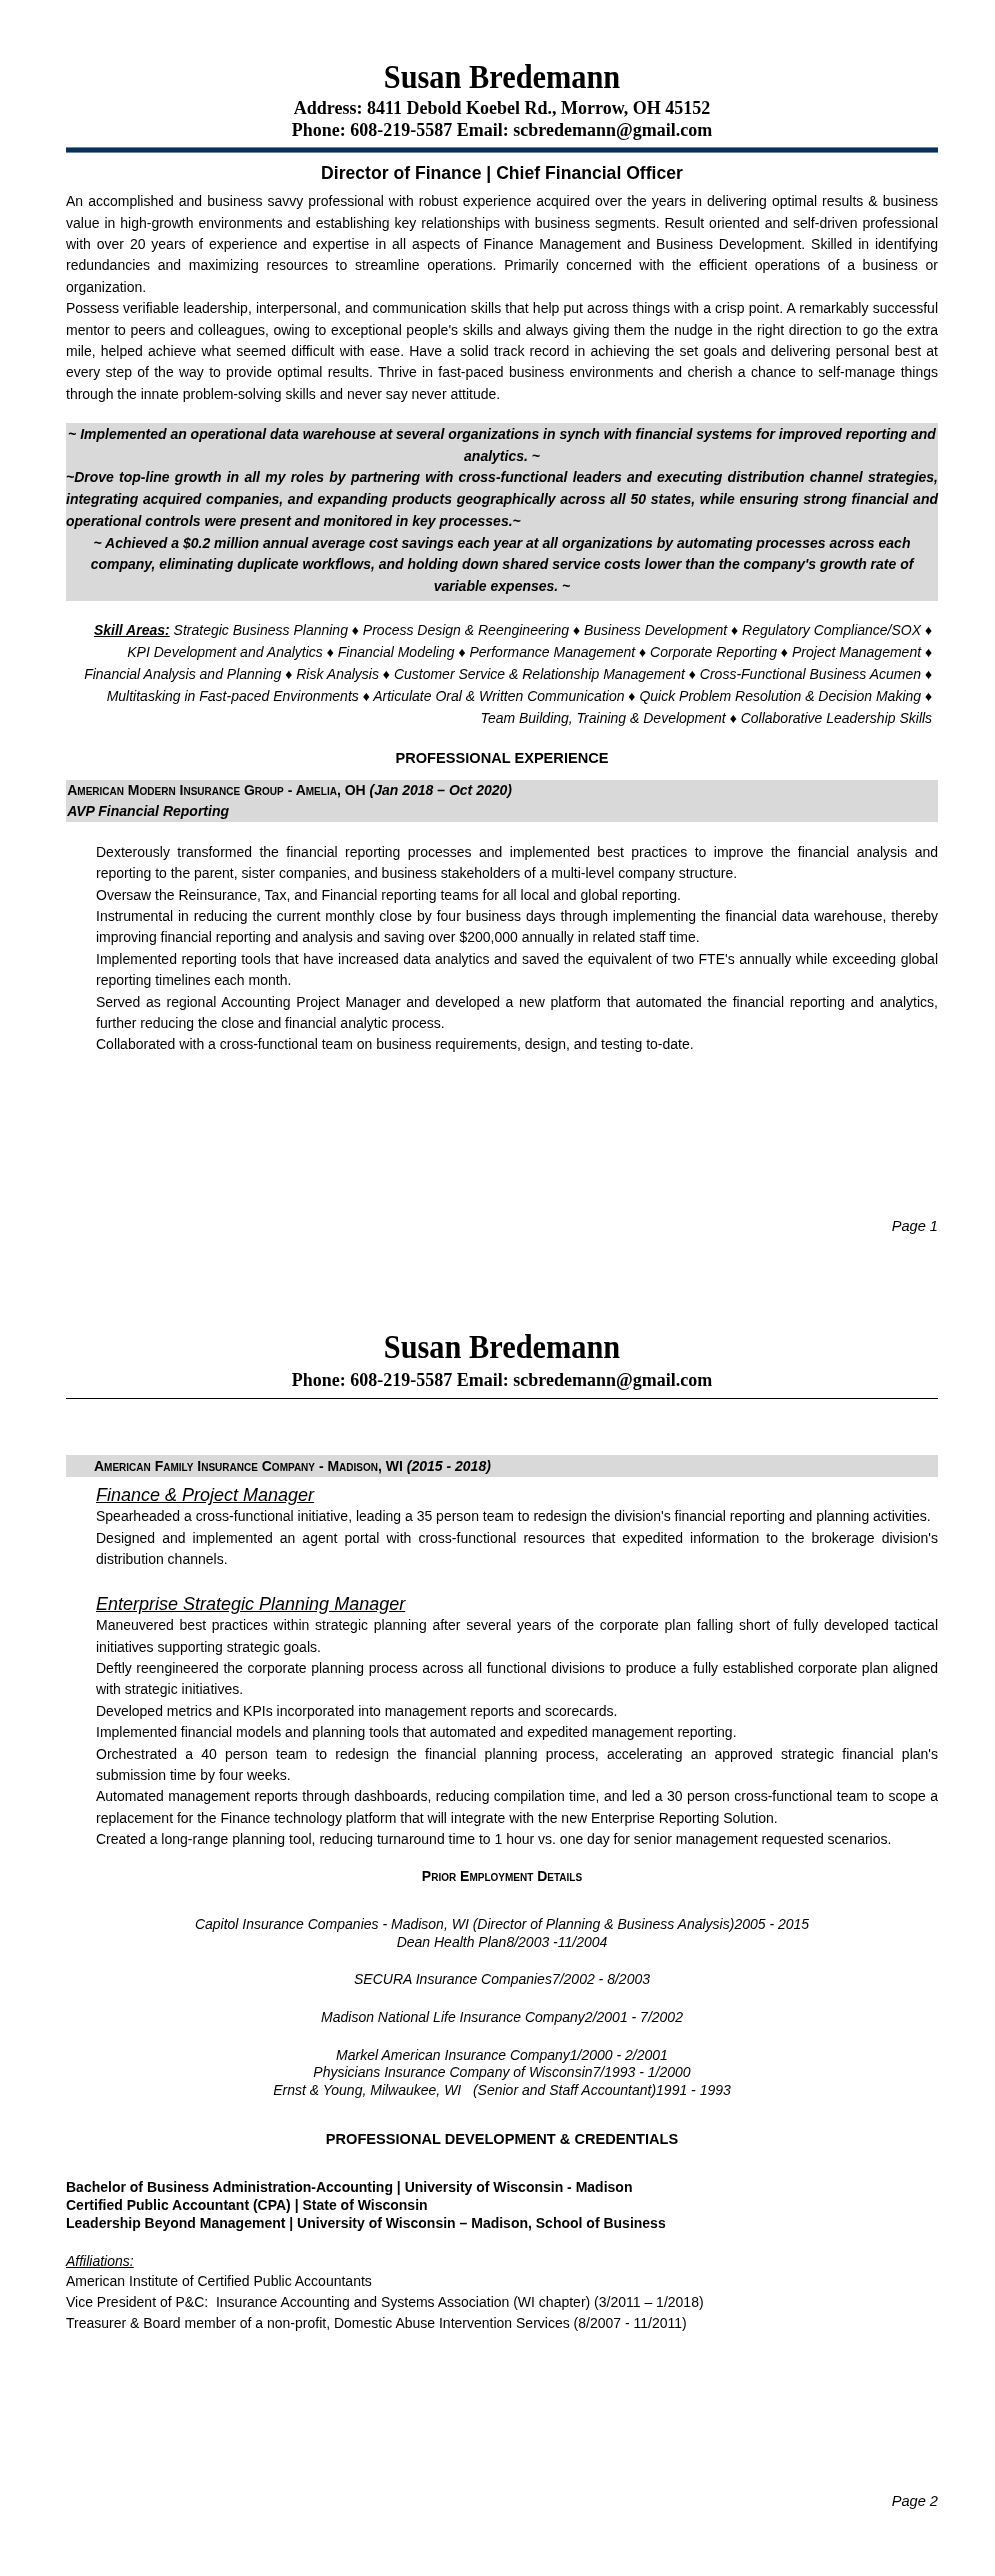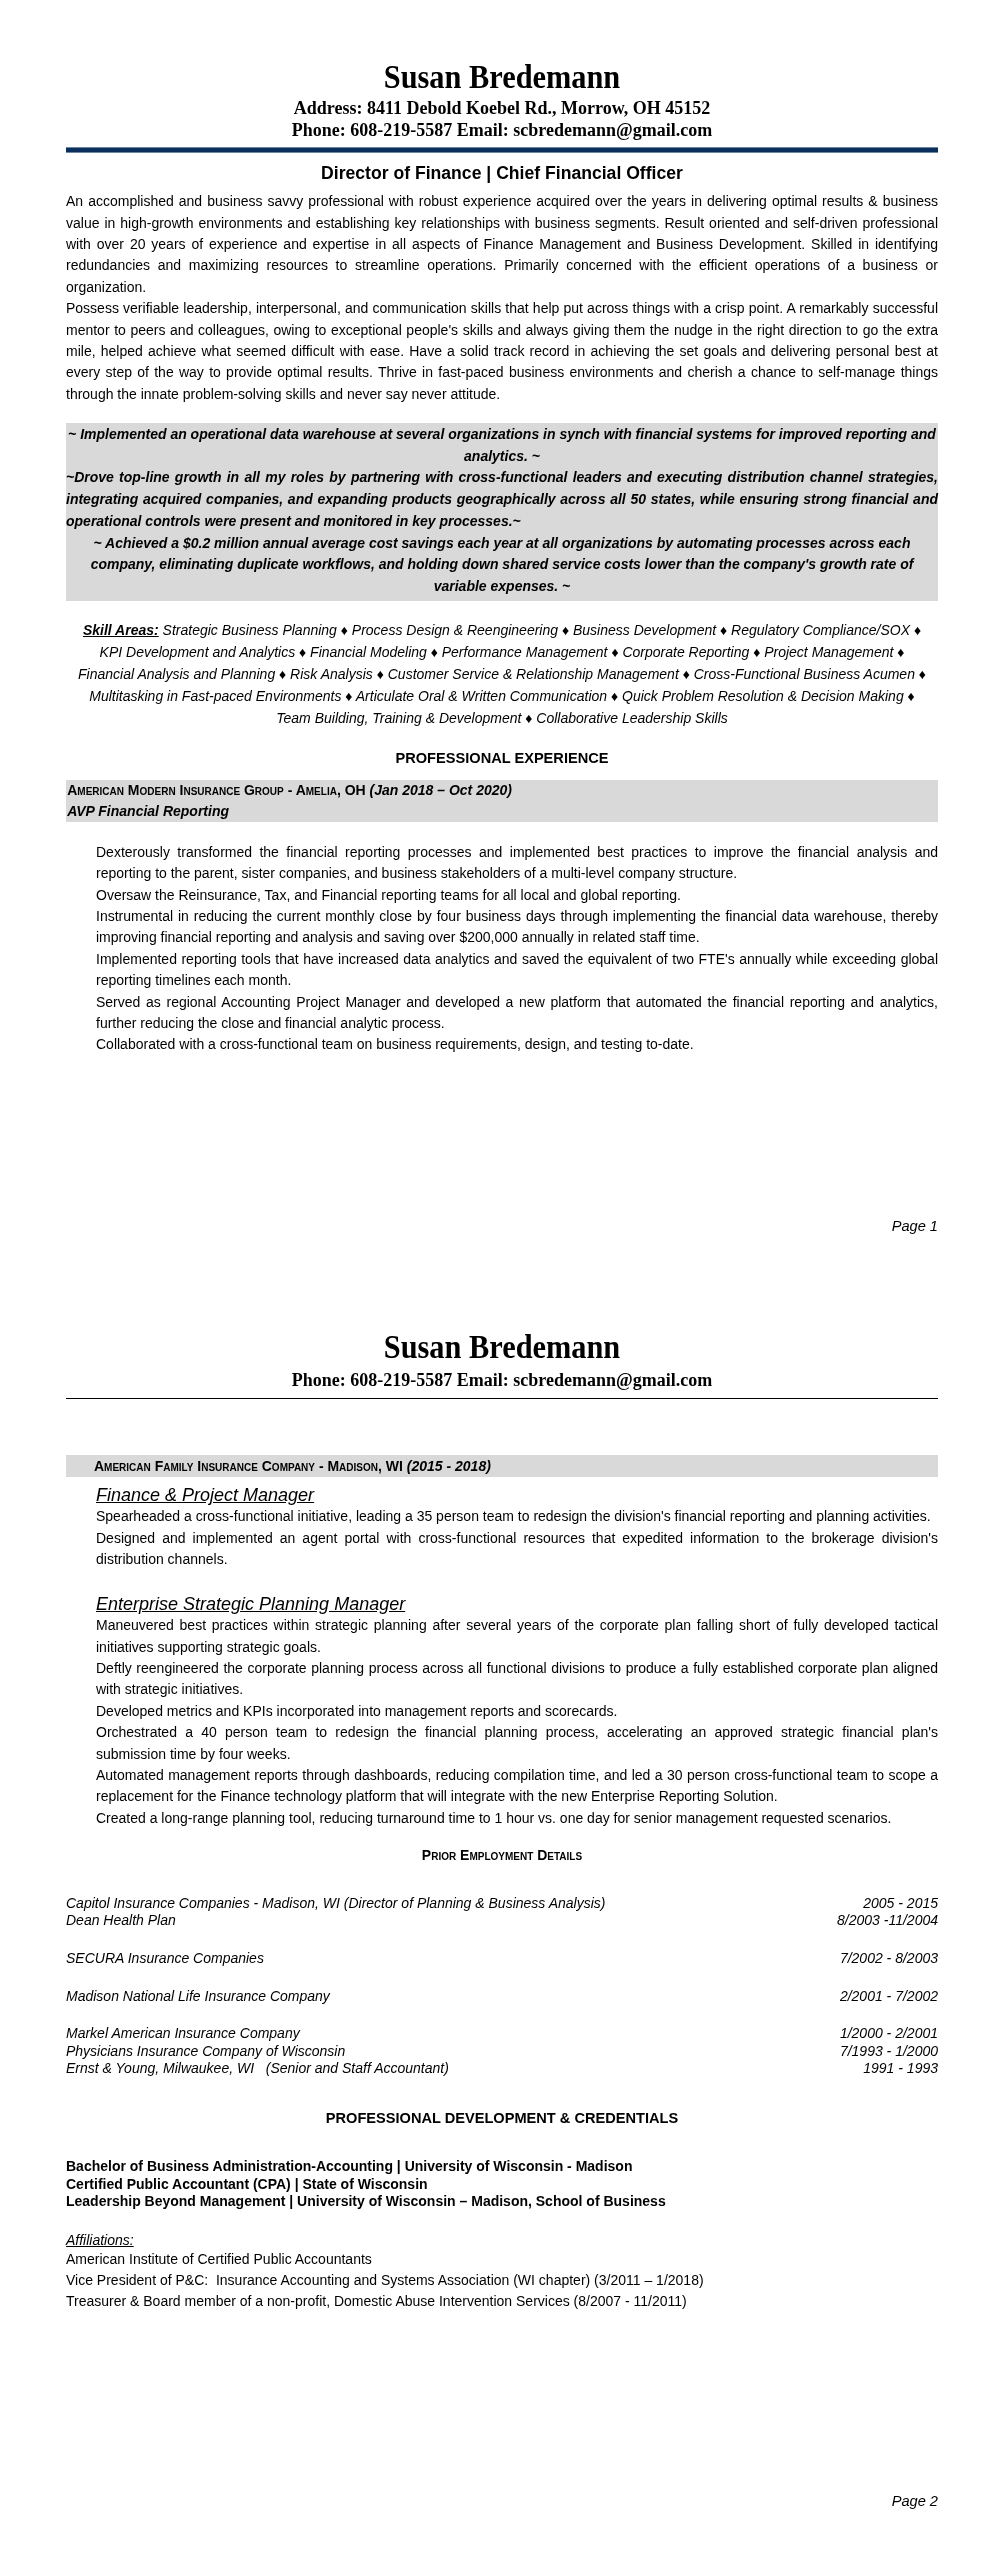--- a/index.html
+++ b/index.html
@@ -7,32 +7,32 @@
   .page { position: absolute; left: 66px; width: 872px; }
   .name { font-family: "Liberation Serif", serif; font-weight: bold; font-size: 33px; text-align: center; line-height: 36px; transform: scaleX(0.92); }
   .contact { font-family: "Liberation Serif", serif; font-weight: bold; font-size: 18px; text-align: center; line-height: 22px; }
   .rule-blue { height: 3.5px; background: #0b2f5c; border-top: 0.6px solid #6d87a6; border-bottom: 0.6px solid #6d87a6; margin-top: 5.9px; }
   .rule-black { height: 1.8px; background: #000; margin-top: 7px; }
   .headline { font-weight: bold; font-size: 17.6px; text-align: center; margin-top: 10.5px; line-height: 21px; }
   .para { font-size: 14px; line-height: 21.4px; text-align: justify; margin: 0; }
   .highlights { background: #d9d9d9; margin-top: 17.6px; padding: 1.2px 0 3.5px; }
   .hl { font-weight: bold; font-style: italic; font-size: 14px; line-height: 21.7px; text-align: center; margin: 0; }
   .hl.left { text-align: justify; text-align-last: left; }
-  .skills { font-style: italic; font-size: 14px; line-height: 22px; text-align: center; margin: 17.6px 5.9px 0 5.9px; }
+  .skills { font-style: italic; font-size: 14px; line-height: 22px; text-align: right; margin: 17.6px 5.9px 0 5.9px; }
   .skills .lbl { font-weight: bold; text-decoration: underline; }
   .section-title { font-weight: bold; font-size: 14.6px; text-align: center; margin-top: 21px; }
   .smallcaps { font-variant: small-caps; }
   .job-bar { background: #d9d9d9; font-weight: bold; font-size: 14px; line-height: 21px; margin-top: 14px; padding: 0 1.2px; }
   .job-bar .dates { font-style: italic; }
   .job-bar .role { font-style: italic; }
   .bullets { margin: 20px 0 0 30px; }
   .bullet { font-size: 14px; line-height: 21.4px; text-align: justify; margin: 0; }
   .subrole { font-weight: normal; font-style: italic; text-decoration: underline; font-size: 18px; line-height: 21px; margin-top: 14px; }
   .pagenum { font-style: italic; font-size: 14.6px; text-align: right; }
-  .prior-row { display: flex; justify-content: space-between; font-style: italic; font-size: 14px; line-height: 17.6px; }
+  .prior-row { display: flex; justify-content: center; font-style: italic; font-size: 14px; line-height: 17.6px; }
   .cred { font-weight: bold; font-size: 14px; line-height: 17.6px; }
   .aff-lbl { font-style: italic; text-decoration: underline; font-size: 14px; line-height: 17.6px; margin-top: 21px; }
   .aff { font-size: 14px; line-height: 21px; }
 </style>
 </head>
 <body>
 
 <div class="page" style="top:59px;">
   <div class="name">Susan Bredemann</div>
   <div class="contact" style="margin-top:2.3px;">Address: 8411 Debold Koebel Rd., Morrow, OH 45152</div>
@@ -82,20 +82,21 @@
 
   <div class="bullets" style="margin-top:8.2px;">
     <div class="subrole" style="margin-top:0;">Finance &amp; Project Manager</div>
     <p class="bullet">Spearheaded a cross-functional initiative, leading a 35 person team to redesign the division's financial reporting and planning activities.</p>
     <p class="bullet">Designed and implemented an agent portal with cross-functional resources that expedited information to the brokerage division's distribution channels.</p>
 
     <div class="subrole" style="margin-top:23.4px;">Enterprise Strategic Planning Manager</div>
     <p class="bullet">Maneuvered best practices within strategic planning after several years of the corporate plan falling short of fully developed tactical initiatives supporting strategic goals.</p>
     <p class="bullet">Deftly reengineered the corporate planning process across all functional divisions to produce a fully established corporate plan aligned with strategic initiatives.</p>
     <p class="bullet">Developed metrics and KPIs incorporated into management reports and scorecards.</p>
+    <p class="bullet">Implemented financial models and planning tools that automated and expedited management reporting.</p>
     <p class="bullet">Orchestrated a 40 person team to redesign the financial planning process, accelerating an approved strategic financial plan's submission time by four weeks.</p>
     <p class="bullet">Automated management reports through dashboards, reducing compilation time, and led a 30 person cross-functional team to scope a replacement for the Finance technology platform that will integrate with the new Enterprise Reporting Solution.</p>
     <p class="bullet">Created a long-range planning tool, reducing turnaround time to 1 hour vs. one day for senior management requested scenarios.</p>
   </div>
 
   <div class="section-title smallcaps" style="margin-top:17.6px; font-size:14px;">Prior Employment Details</div>
 
   <div style="margin-top:32px;">
     <div class="prior-row">
         <span>Capitol Insurance Companies - Madison, WI (Director of Planning &amp; Business Analysis)</span>

